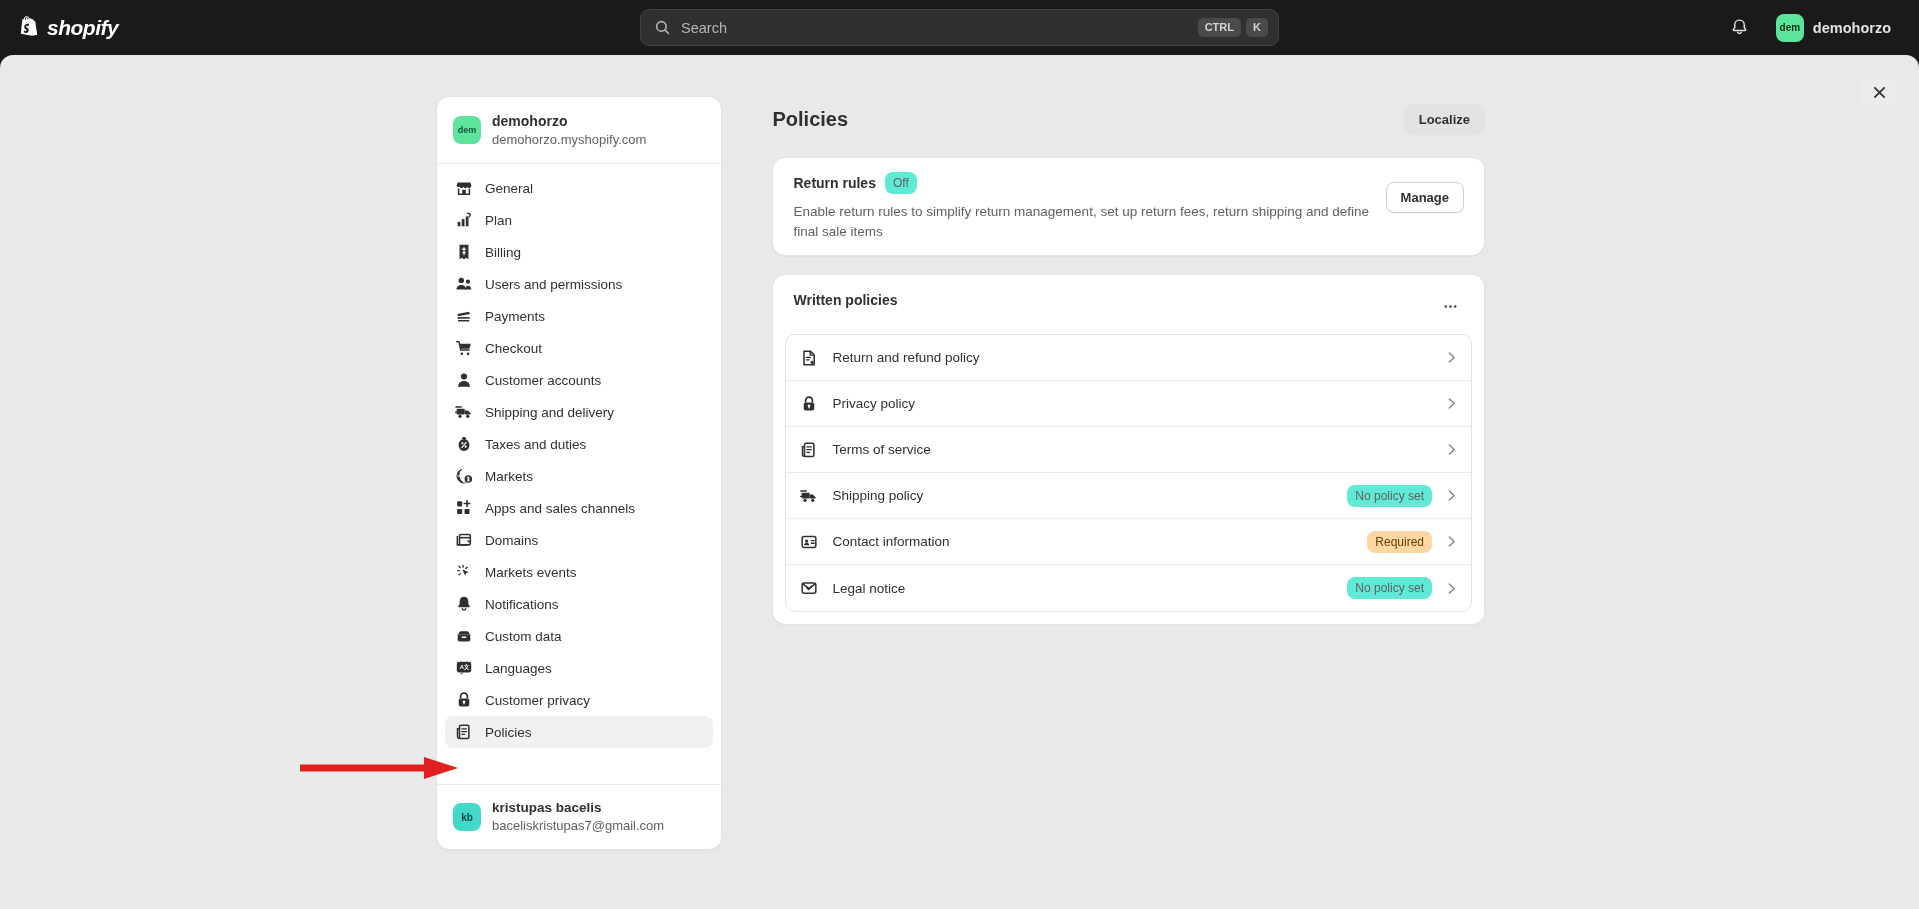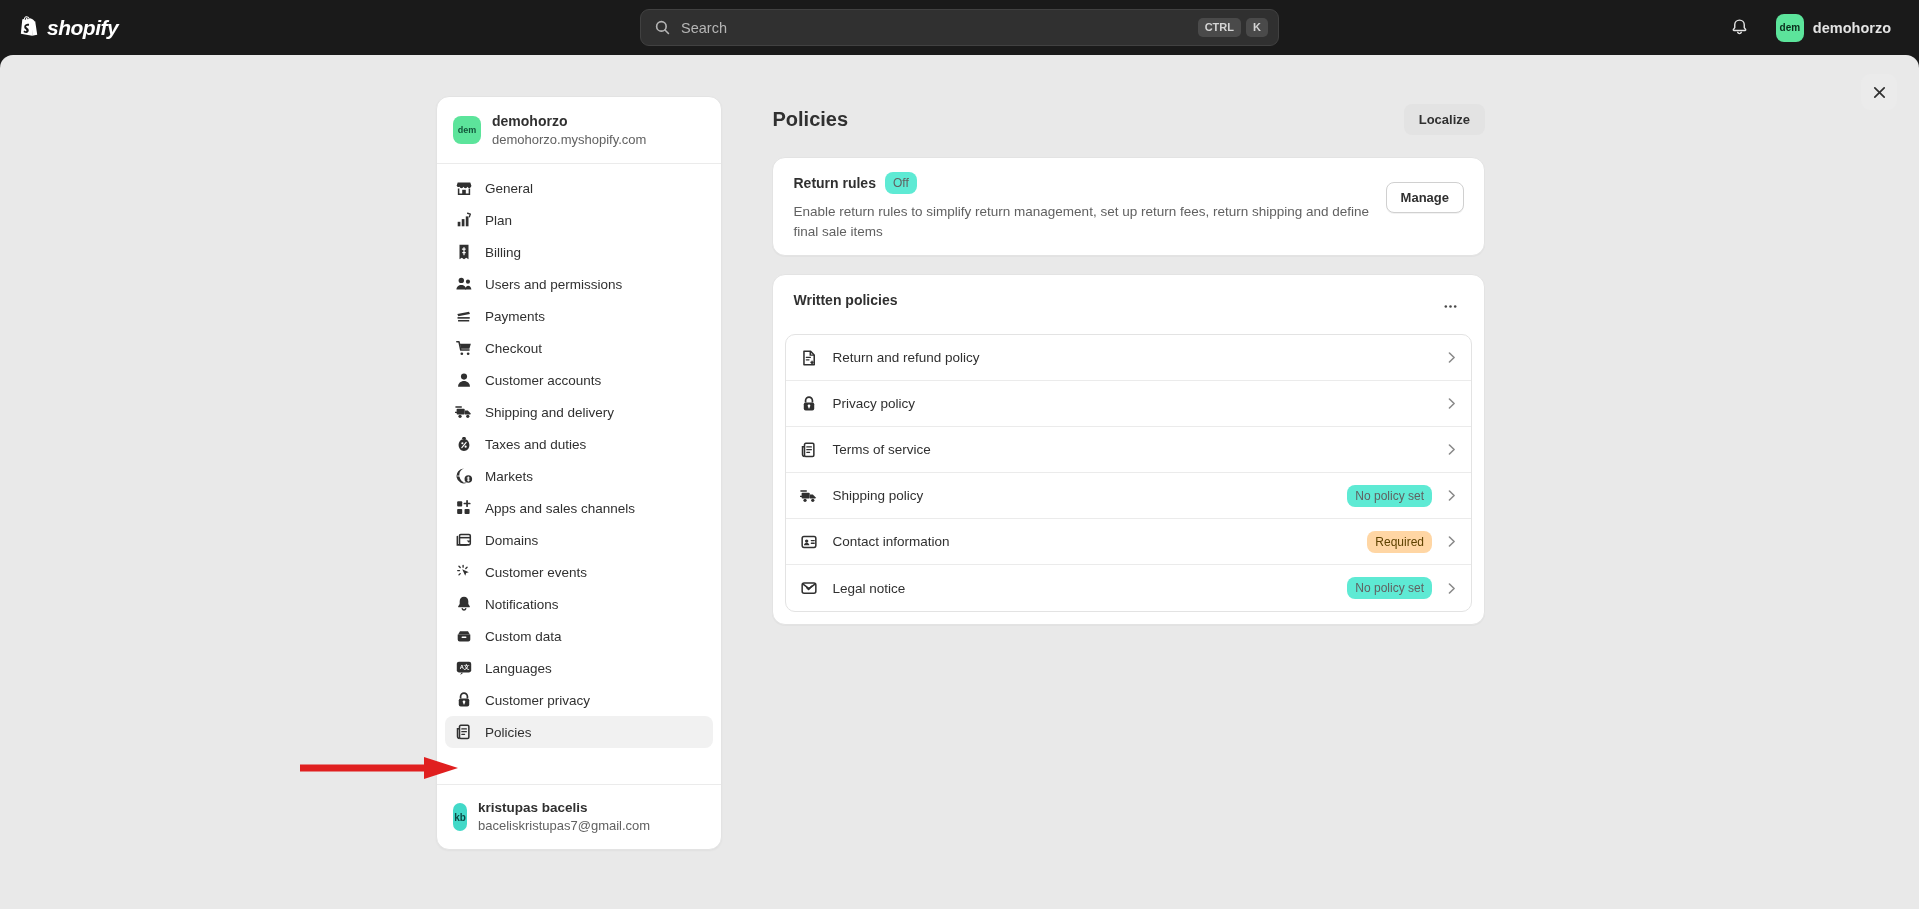--- a/index.html
+++ b/index.html
@@ -157,21 +157,21 @@
   }
   .nav-item.active .nav-label { font-weight: normal; }
 
   .user-foot {
     display: flex; align-items: center; gap: 11px;
     padding: 14px 16px;
     border-top: 1px solid #ebebeb;
     cursor: pointer;
   }
   .foot-avatar {
-    width: 14px; height: 28px; border-radius: 8px;
+    width: 28px; height: 28px; border-radius: 8px;
     background: #42d9c8; color: #0c4a45;
     font-size: 10px; font-weight: bold; flex: 0 0 auto;
     display: flex; align-items: center; justify-content: center;
   }
   .foot-name { font-size: 13.5px; font-weight: bold; color: #303030; line-height: 1.35; }
   .foot-email { font-size: 13px; color: #616161; line-height: 1.35; }
 
   
   .content {
     flex: 1 1 auto;
@@ -459,21 +459,21 @@
           </span>
           <span class="nav-label">Domains</span>
         </div>
         <div class="nav-item">
           <span class="nav-icon">
             <svg width="18" height="18" viewBox="0 0 20 20">
               <path d="M8 7l7.4 3.2-3 1-1 3z" fill="#303030"></path>
               <path d="M4.4 3.6l1.4 1.4M3 8.4h2M4.4 13.2l1.4-1.4M9 2.6v2M13.4 4.8l-1.4 1.4" stroke="#303030" stroke-width="1.5" stroke-linecap="round"></path>
             </svg>
           </span>
-          <span class="nav-label">Customer events</span>
+          <span class="nav-label">Markets events</span>
         </div>
         <div class="nav-item">
           <span class="nav-icon">
             <svg width="18" height="18" viewBox="0 0 20 20">
               <path d="M10 2c-2.9 0-4.8 2.1-4.8 4.9v3.2l-1.6 2.3c-.3.5 0 1.1.6 1.1h11.6c.6 0 .9-.6.6-1.1l-1.6-2.3V6.9C14.8 4.1 12.9 2 10 2z" fill="#303030"></path>
               <path d="M8.1 15.2a2 2 0 0 0 3.8 0" fill="none" stroke="#303030" stroke-width="1.6" stroke-linecap="round"></path>
             </svg>
           </span>
           <span class="nav-label">Notifications</span>
         </div>

